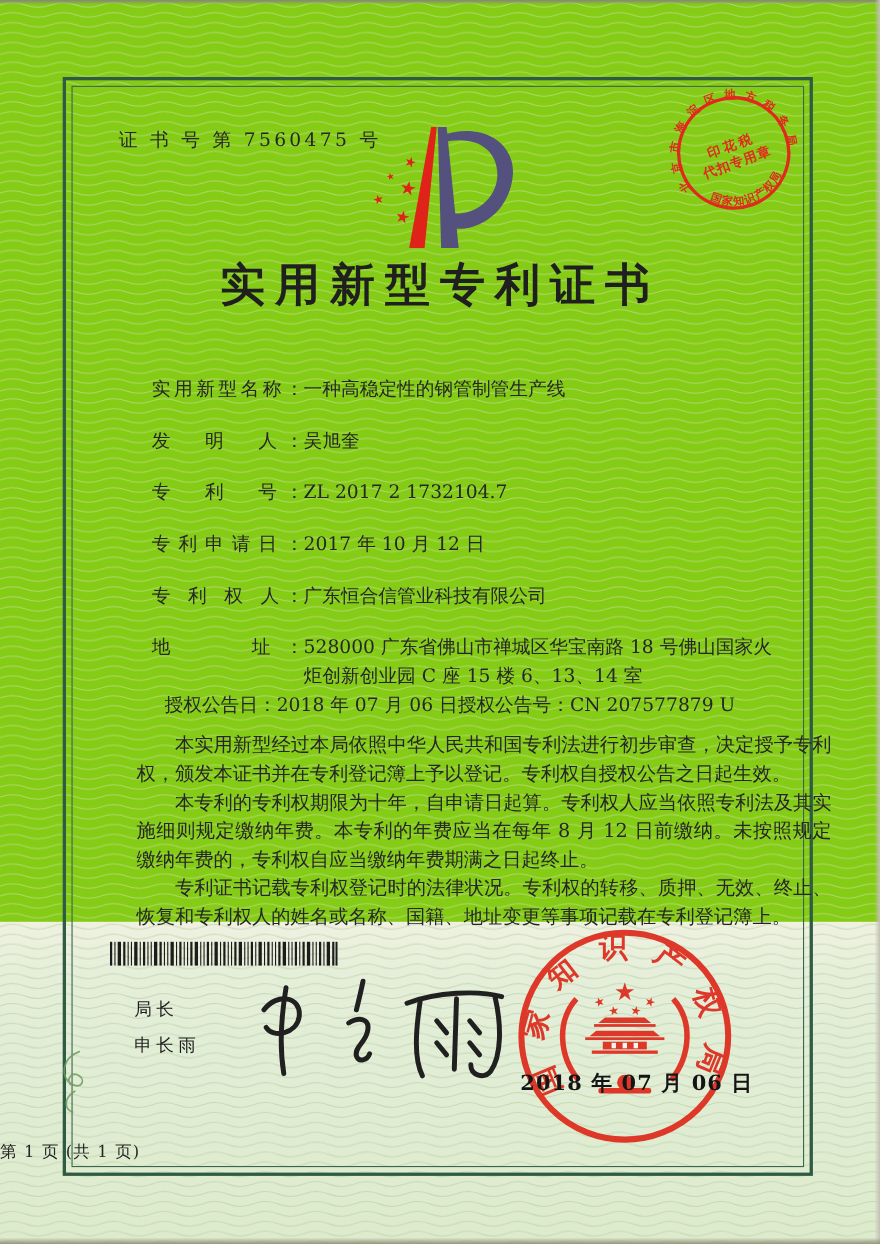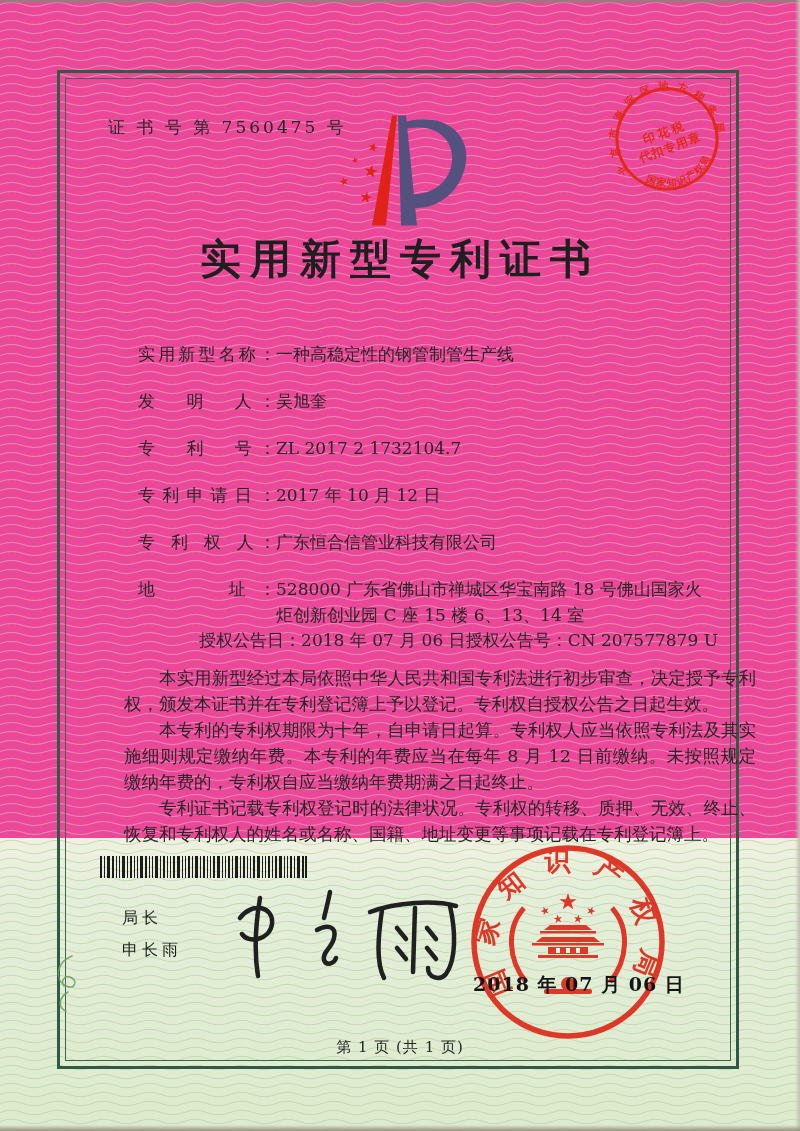--- a/index.html
+++ b/index.html
@@ -1,18 +1,18 @@
 <!DOCTYPE html>
 <html><head>
 <meta charset="utf-8">
 <style>
   html,body{margin:0;padding:0;background:#d9d6c9;}
   .page{
     position:relative; width:800px; height:1131px; margin:0 auto;
-    background:#ec4899; overflow:hidden;
+    background:#84cc16; overflow:hidden;
     font-family:"DejaVu Serif","Liberation Serif",serif;
     color:#262626;
   }
   .edge-top{position:absolute;left:0;top:0;width:100%;height:4px;background:linear-gradient(180deg,#87857c,rgba(135,133,124,0));z-index:9;}
   .edge-right{position:absolute;right:0;top:0;width:5px;height:100%;background:linear-gradient(270deg,#c2c0b4,rgba(194,192,180,0));z-index:9;}
   .edge-bottom{position:absolute;left:0;bottom:0;width:100%;height:6px;background:linear-gradient(0deg,#95937f,rgba(149,147,127,0));z-index:9;}
   .texture{position:absolute;left:0;top:0;z-index:0;opacity:.45;}
   .band{position:absolute;left:0;top:838px;width:800px;height:293px;z-index:1;
         background:linear-gradient(180deg,#f0f1e0 0,#e4eed9 55px,#ddebcc 100%);}
   .band svg{position:absolute;left:0;top:0;}
@@ -21,32 +21,32 @@
   .cert-no{position:absolute;left:108px;top:116px;font-size:17px;letter-spacing:3px;z-index:3;}
   .logo{position:absolute;left:322px;top:112px;z-index:3;}
   .tax-stamp{position:absolute;left:608px;top:80px;z-index:4;}
   .doc-title{position:absolute;left:0;top:232px;width:100%;text-align:center;
      font-size:41px;font-weight:700;letter-spacing:9px;color:#1f1f1f;z-index:3;}
   .fields{position:absolute;left:100px;top:341px;width:618px;z-index:3;font-size:17px;}
   .field{line-height:26px;margin-bottom:21px;display:flex;}
   .field .lab{display:inline-block;width:138px;flex:0 0 138px;text-align:justify;text-align-last:justify;margin-left:38px;}
   .field .val{flex:1;}
   .field.addr{margin-bottom:6px;}
-  .grant-row{position:absolute;left:100px;top:629px;width:618px;display:flex;justify-content:flex-end;font-size:17px;z-index:3;}
+  .grant-row{position:absolute;left:100px;top:629px;width:618px;display:flex;justify-content:center;font-size:17px;z-index:3;}
   .paras{position:absolute;left:85px;top:665px;width:632px;z-index:3;font-size:17.5px;line-height:26px;text-align:justify;margin-left:39px;}
   .paras p{margin:0;text-indent:2em;}
   .barcode{position:absolute;left:100px;top:856px;z-index:3;}
   .officials{position:absolute;left:122px;top:908px;z-index:3;font-size:16px;color:#1d1d1d;
      font-family:"DejaVu Sans","Liberation Sans",sans-serif;}
   .officials div{margin-bottom:11px;letter-spacing:4px;}
   .signature{position:absolute;left:212px;top:882px;z-index:3;}
   .cnipa-seal{position:absolute;left:468px;top:842px;z-index:3;}
   .seal-date{position:absolute;left:473px;top:972px;width:200px;z-index:4;
      font-size:19px;font-weight:700;letter-spacing:1px;color:#141414;white-space:nowrap;}
-  .page-footer{position:absolute;left:0;top:1038px;width:100%;text-align:center;font-size:15px;z-index:3;letter-spacing:1px;}
+  .page-footer{position:absolute;left:0;top:1038px;width:100%;text-align:left;font-size:15px;z-index:3;letter-spacing:1px;}
   .flourish{position:absolute;left:52px;top:952px;z-index:2;opacity:.85;}
 </style>
 </head>
 <body>
 
 <div class="page">
 
   <svg width="0" height="0" style="position:absolute">
     <defs>
       <path id="star" d="M0,-1 L0.2245,-0.309 L0.9511,-0.309 L0.3633,0.118 L0.5878,0.809 L0,0.382 L-0.5878,0.809 L-0.3633,0.118 L-0.9511,-0.309 L-0.2245,-0.309 Z"></path>

